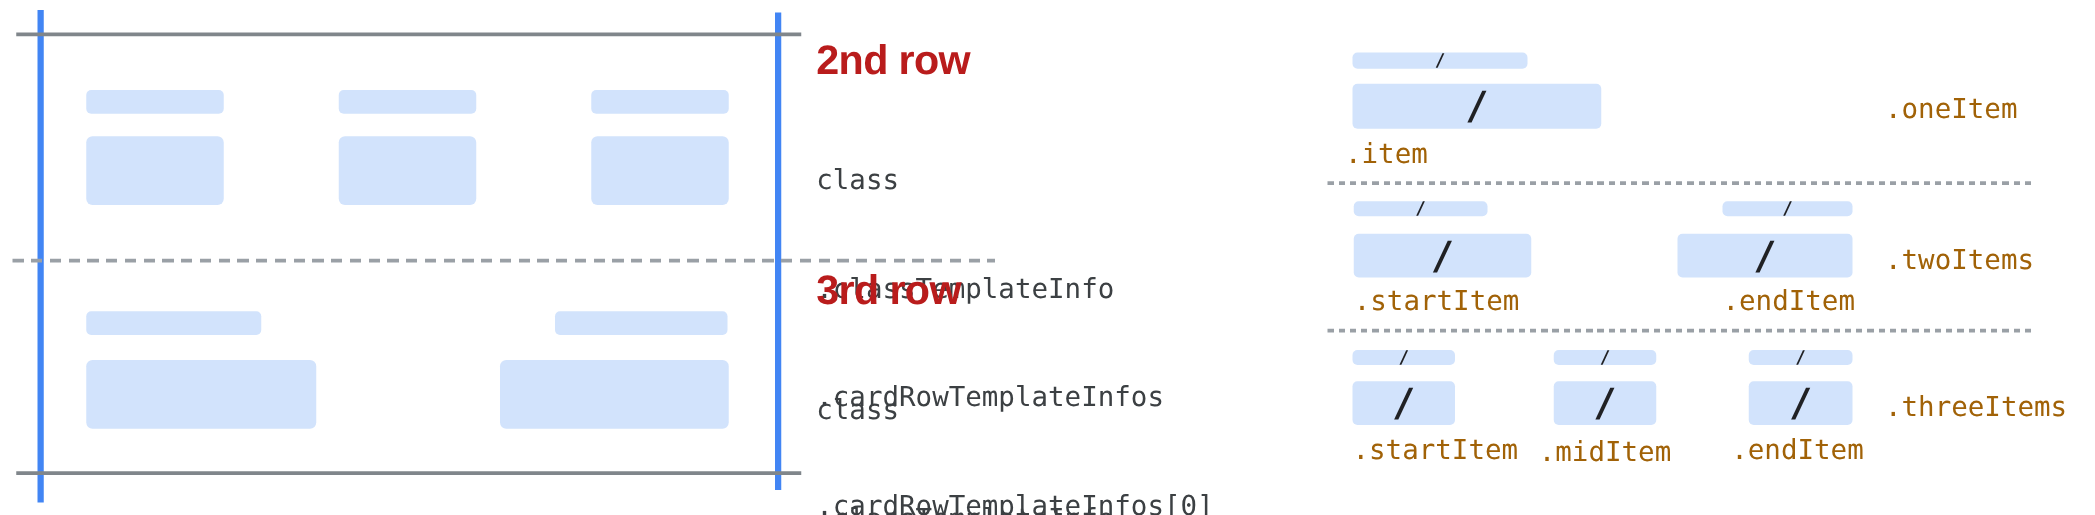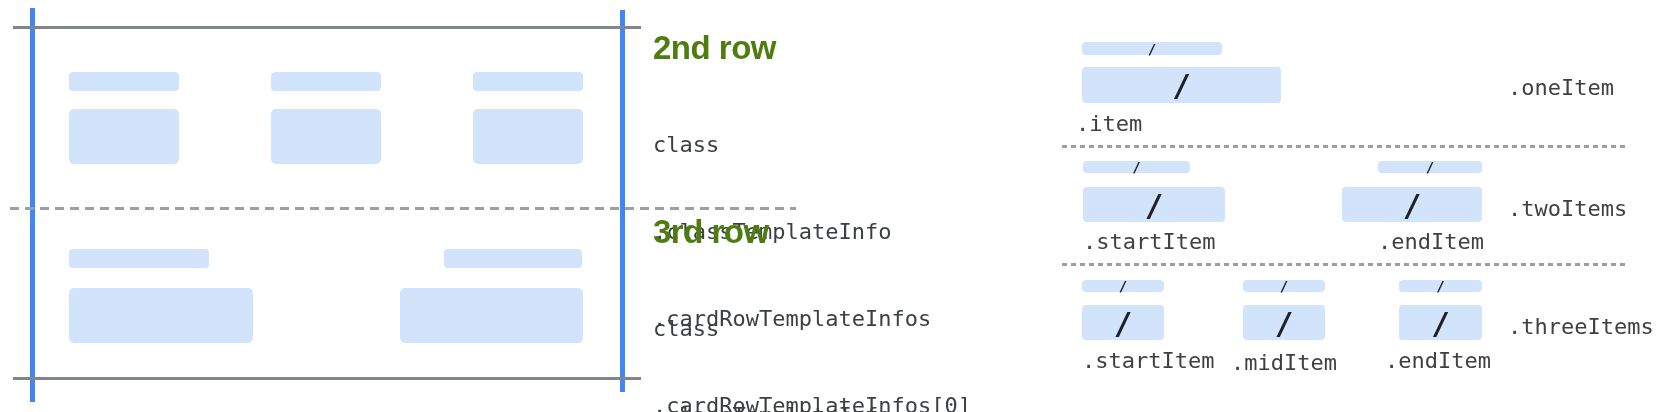--- a/index.html
+++ b/index.html
@@ -11,23 +11,23 @@
   .vline{width:5px;background:#4285f4;}
   .hline{height:3px;background:#80868b;}
   .dashline{height:3px;background:repeating-linear-gradient(90deg,#9aa0a6 0 9px,transparent 9px 15px);}
   .dotline{height:3px;background:repeating-linear-gradient(90deg,#9aa0a6 0 5px,transparent 5px 9px);}
 
   
   .ph{background:#d2e3fc;border-radius:5px;}
   .ph.sm{border-radius:4px;}
 
   
-  .heading{font-weight:bold;font-size:33px;letter-spacing:-0.5px;color:#4d7c0f;line-height:1.1;}
+  .heading{font-weight:bold;font-size:33px;letter-spacing:-0.5px;color:#b91c1c;line-height:1.1;}
   .mono{font-family:"DejaVu Sans Mono",monospace;font-size:22px;color:#3c4043;line-height:29px;white-space:pre;}
-  .mono.dark{color:#404040;line-height:23px;}
+  .mono.dark{color:#a16207;line-height:23px;}
 
   
   .bar{background:#d2e3fc;border-radius:4px;display:flex;align-items:center;justify-content:center;overflow:visible;}
   .slash{font-family:"DejaVu Sans Mono",monospace;font-weight:700;color:#202124;}
   .slash.big{font-size:31px;}
   .slash.small{font-size:14px;}
 </style>
 </head>
 <body>
 

